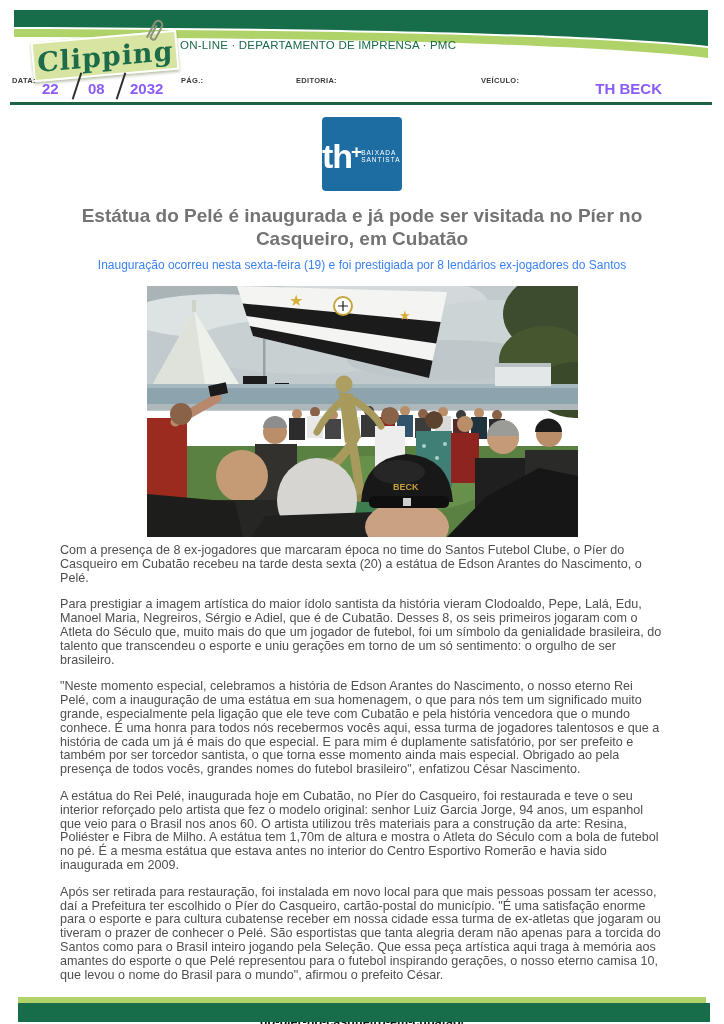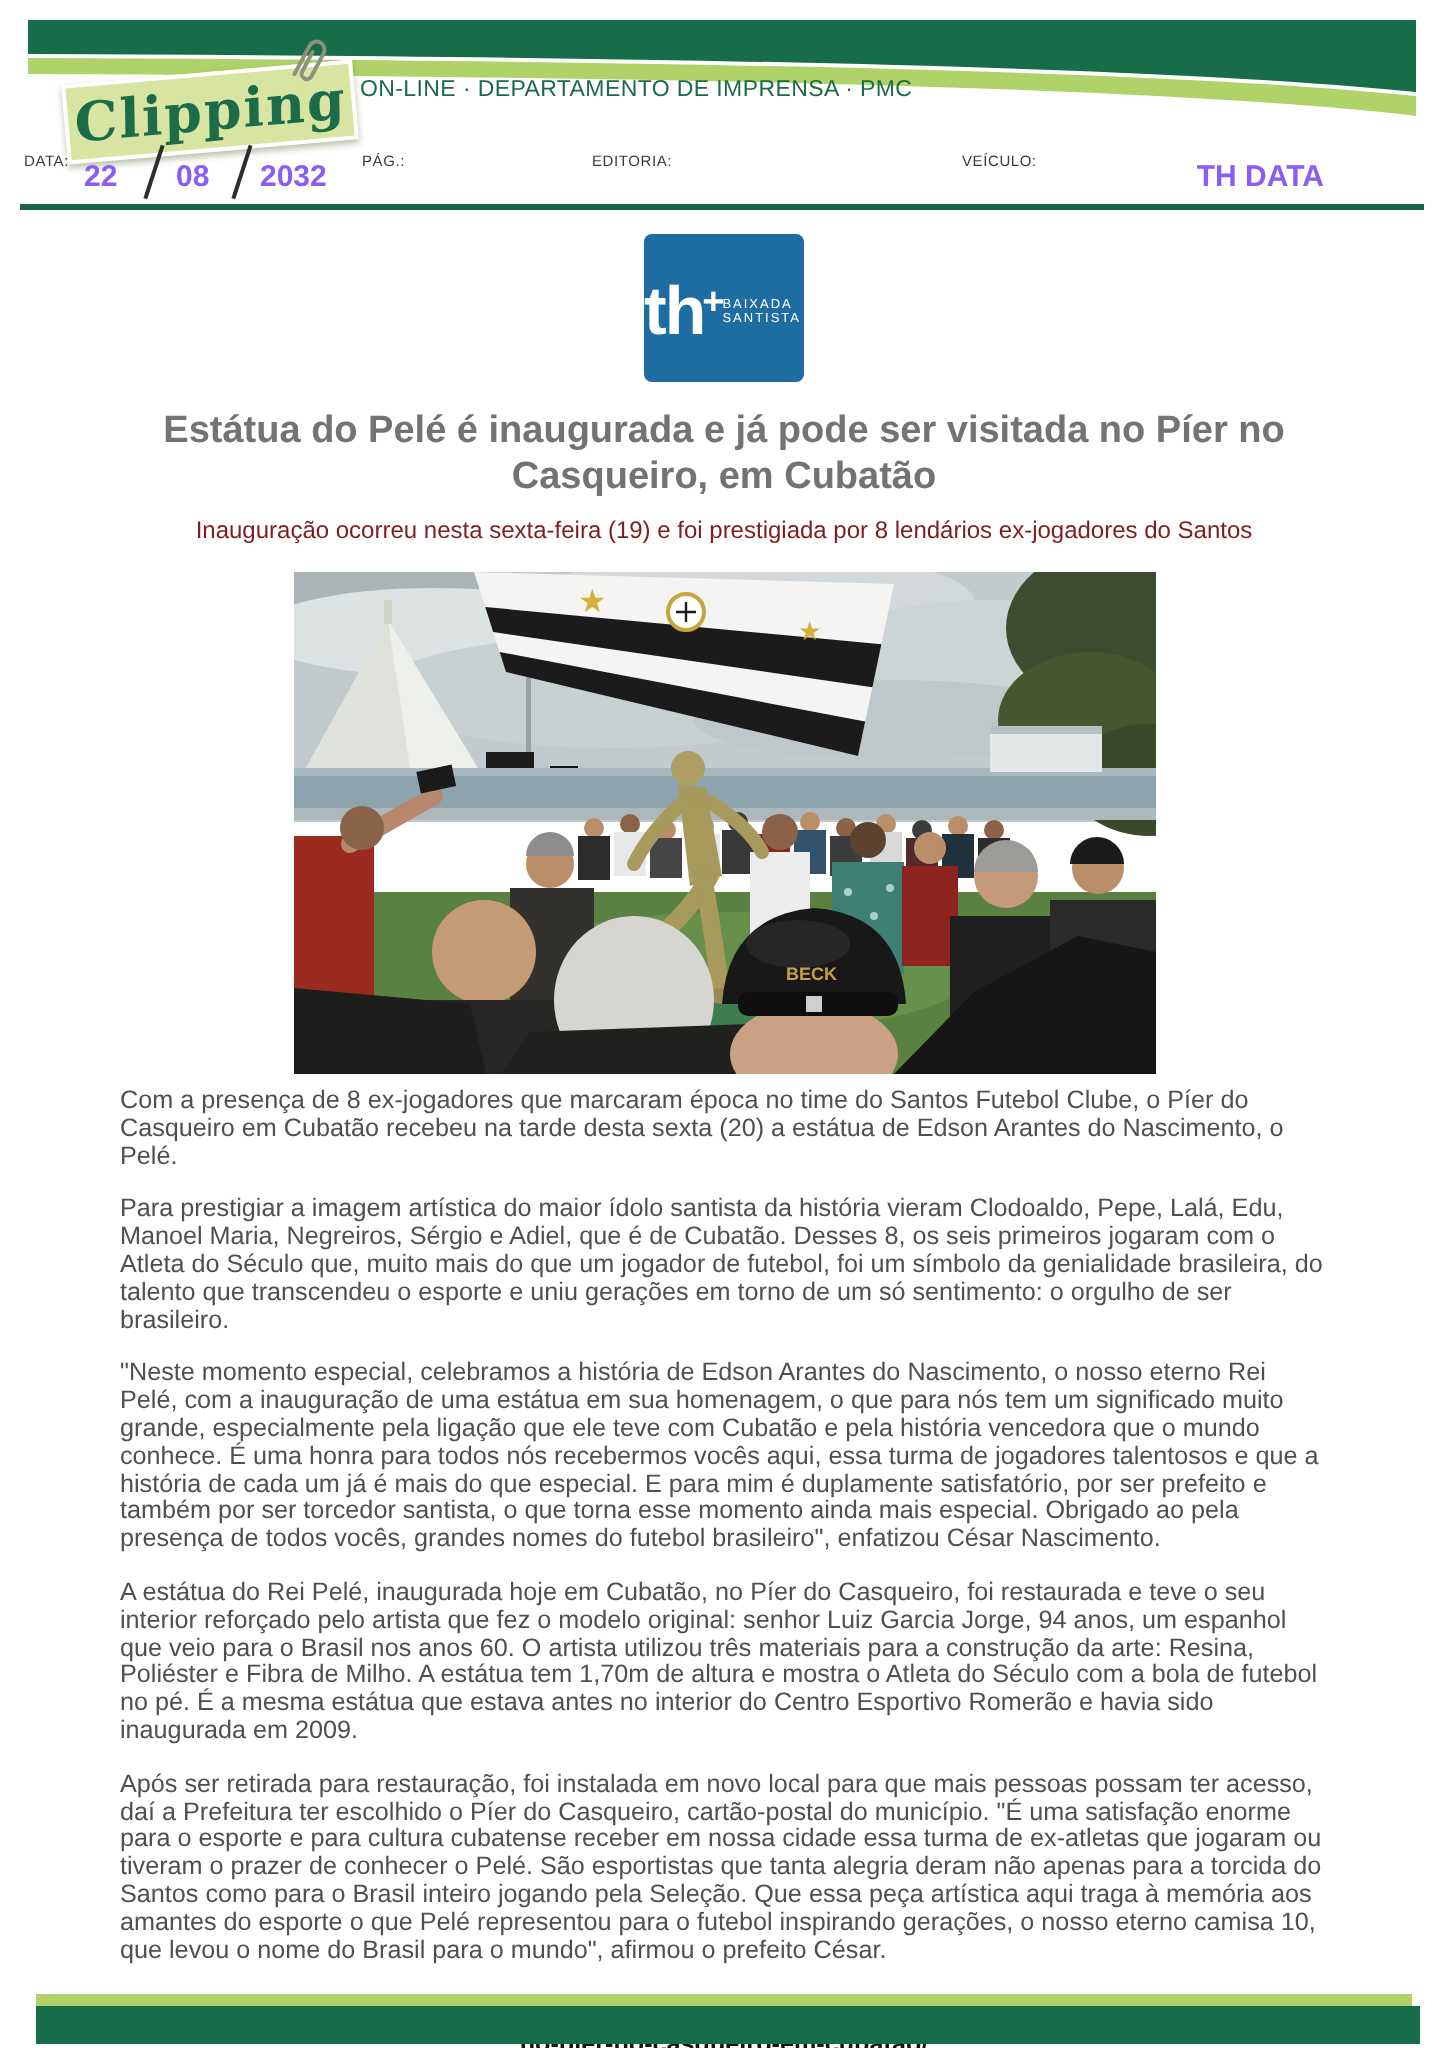--- a/index.html
+++ b/index.html
@@ -21,41 +21,41 @@
     color:#1c6b49; font-size:27px; font-weight:bold; letter-spacing:1px;
     font-family:"DejaVu Serif", serif; transform:skewX(-4deg);
   }
   .paperclip{position:absolute; left:146px; top:18px; transform:rotate(28deg);}
   .tagline{
     position:absolute; left:180px; top:39px;
     color:#1b6a4a; font-size:11.5px; font-weight:normal; letter-spacing:.2px;
   }
   
   .meta{position:absolute; left:0; top:76px; width:724px; height:30px;}
-  .meta .lbl{position:absolute; top:0; font-size:7.5px; font-weight:normal; color:#3a3a3a; letter-spacing:.3px;}
+  .meta .lbl{position:absolute; top:0; font-size:7.5px; font-weight:bold; color:#3a3a3a; letter-spacing:.3px;}
   .meta .val{position:absolute; top:4px; font-size:15px; font-weight:bold; color:#8b5cf6;}
   .slash{position:absolute; top:-4px; width:2px; height:28px; background:#2e2e2e; transform:rotate(18deg);}
   .rule{position:absolute; left:10px; top:102px; width:702px; height:3px; background:#1c6347;}
   
   .logo{
     position:absolute; left:322px; top:117px; width:80px; height:74px;
     background:#1d6da3; border-radius:4px; color:#fff;
     display:flex; flex-direction:row; align-items:center; justify-content:center;
   }
   .logo .word{font-size:34px; font-weight:bold; line-height:30px; letter-spacing:-1px;}
   .logo .plus{font-size:19px; font-weight:bold; vertical-align:10px; margin-left:-1px;}
   .logo .sub{font-size:6.5px; letter-spacing:1px; margin-top:4px;}
   
   .title{
     position:absolute; left:40px; top:205px; width:644px;
     text-align:center; font-size:19px; font-weight:bold; color:#737373; line-height:1.2;
   }
   .subtitle{
     position:absolute; left:40px; top:258px; width:644px;
-    text-align:center; font-size:12px; color:#7f1d1d;
+    text-align:center; font-size:12px; color:#3b82f6;
   }
   
   .photo{position:absolute; left:147px; top:286px; width:431px; height:251px; overflow:hidden;}
   
   .body{
     position:absolute; left:60px; top:544px; width:604px;
     font-size:12.6px; line-height:13.8px; color:#4f4f4f;
   }
   .body p{margin:0 0 13px 0;}
   .src{
@@ -88,21 +88,21 @@
   <div class="meta">
     <span class="lbl" style="left:12px">DATA:</span>
     <span class="val" style="left:42px">22</span>
     <span class="slash" style="left:76px"></span>
     <span class="val" style="left:88px">08</span>
     <span class="slash" style="left:120px"></span>
     <span class="val" style="left:130px">2032</span>
     <span class="lbl" style="left:181px">PÁG.:</span>
     <span class="lbl" style="left:296px">EDITORIA:</span>
     <span class="lbl" style="left:481px">VEÍCULO:</span>
-    <span class="val" style="left:566px; width:96px; text-align:right;">TH DATA</span>
+    <span class="val" style="left:566px; width:96px; text-align:right;">TH BECK</span>
   </div>
   <div class="rule"></div>
 
   <div class="logo">
     <div class="word"><span>th</span><span class="plus">+</span></div>
     <div class="sub">BAIXADA SANTISTA</div>
   </div>
 
   <h1 class="title" style="margin:0;">Estátua do Pelé é inaugurada e já pode ser visitada no Píer no Casqueiro, em Cubatão</h1>
   <div class="subtitle">Inauguração ocorreu nesta sexta-feira (19) e foi prestigiada por 8 lendários ex-jogadores do Santos</div>

